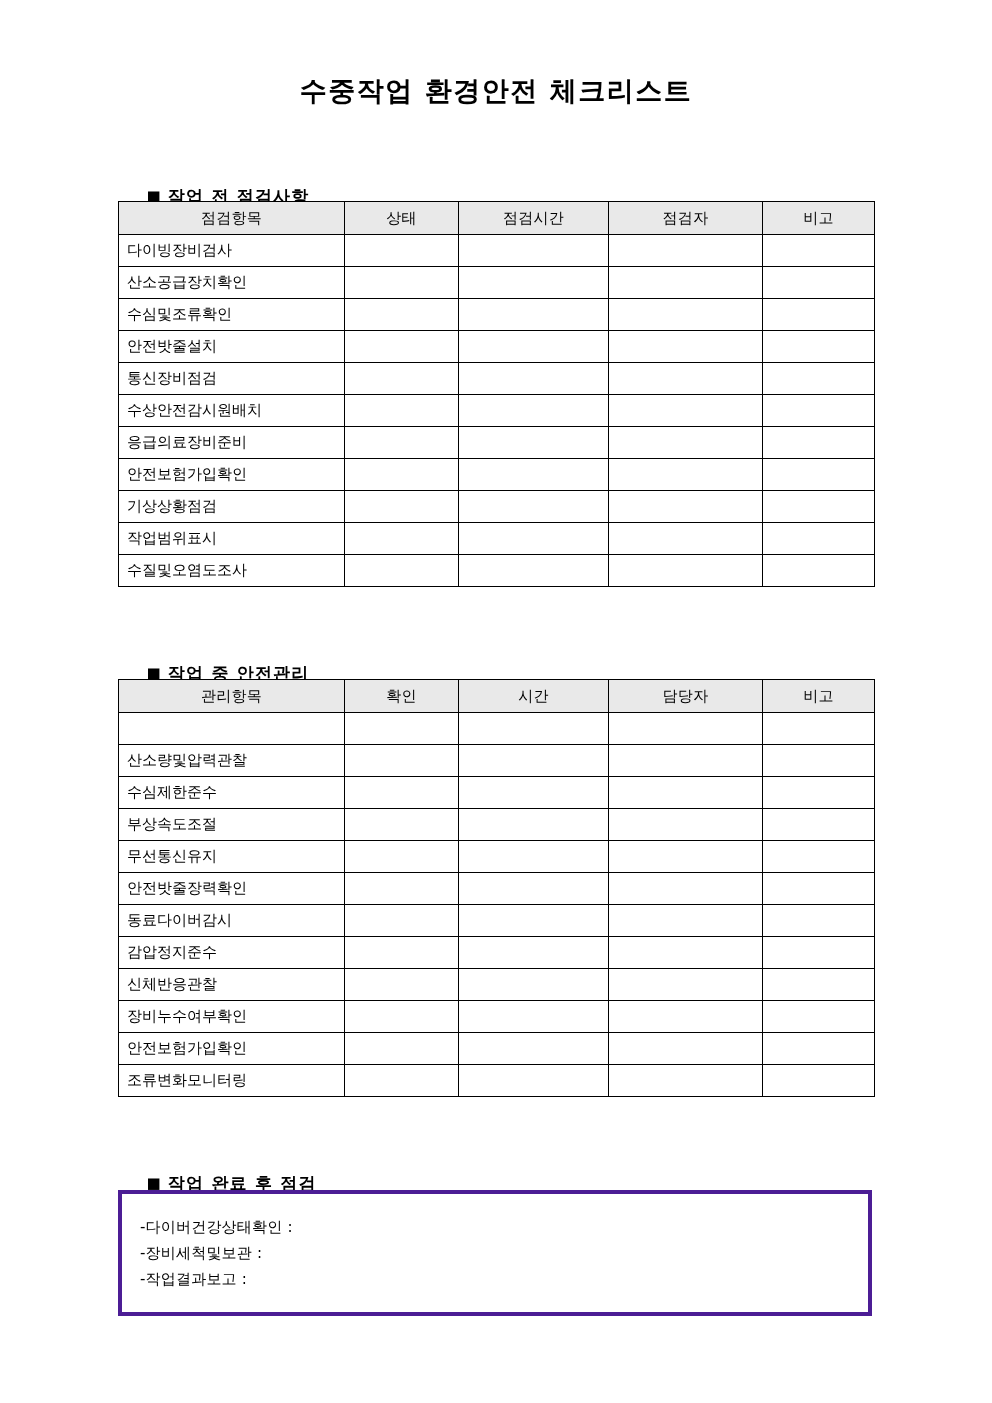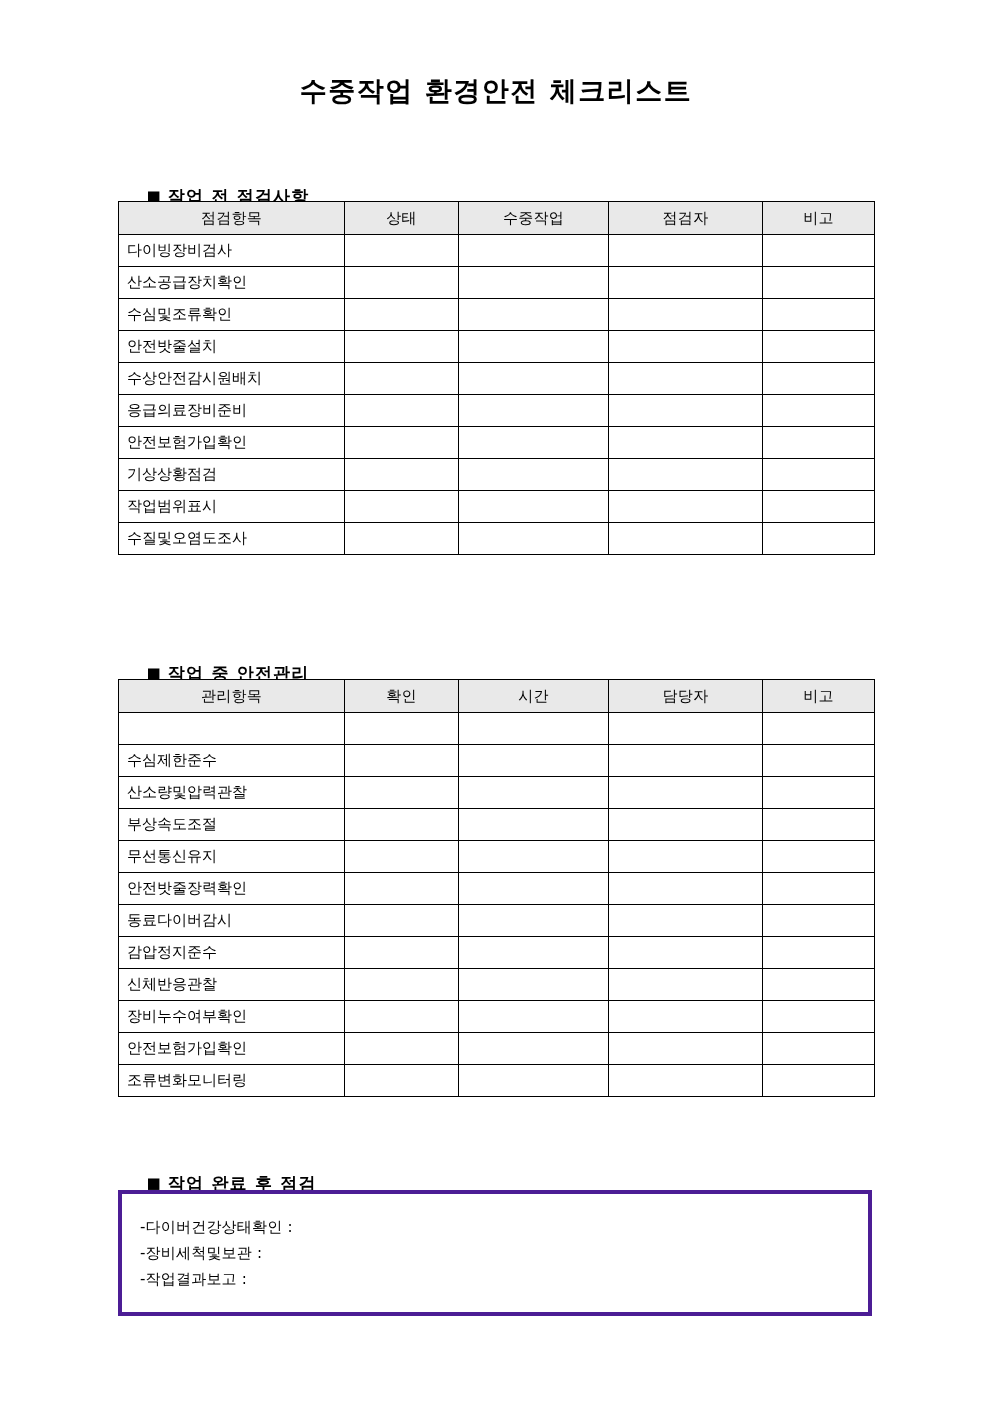--- a/index.html
+++ b/index.html
@@ -141,21 +141,21 @@
       <col class="col-item">
         <col class="col-two">
         <col class="col-three">
       <col class="col-four">
         <col class="col-five">
     </colgroup>
     <thead>
       <tr>
         <th>점검항목</th>
         <th>상태</th>
-        <th>수중작업</th>
+        <th>점검시간</th>
         <th>점검자</th>
         <th>비고</th>
       </tr>
     </thead>
     <tbody id="pre-work-body">
         <tr>
           <td>다이빙장비검사</td>
           <td class="blank-cell"></td>
           <td class="blank-cell"></td>
           <td class="blank-cell"></td>
@@ -170,20 +170,27 @@
         </tr>
         <tr>
           <td>수심및조류확인</td>
           <td class="blank-cell"></td>
           <td class="blank-cell"></td>
           <td class="blank-cell"></td>
           <td class="blank-cell"></td>
         </tr>
         <tr>
           <td>안전밧줄설치</td>
+          <td class="blank-cell"></td>
+          <td class="blank-cell"></td>
+          <td class="blank-cell"></td>
+          <td class="blank-cell"></td>
+        </tr>
+        <tr>
+          <td>통신장비점검</td>
           <td class="blank-cell"></td>
           <td class="blank-cell"></td>
           <td class="blank-cell"></td>
           <td class="blank-cell"></td>
         </tr>
         <tr>
           <td>수상안전감시원배치</td>
           <td class="blank-cell"></td>
           <td class="blank-cell"></td>
           <td class="blank-cell"></td>
@@ -250,28 +257,28 @@
     </thead>
     <tbody id="during-work-body">
         <tr>
           <td></td>
           <td class="blank-cell"></td>
           <td class="blank-cell"></td>
           <td class="blank-cell"></td>
           <td class="blank-cell"></td>
         </tr>
         <tr>
+          <td>산소량및압력관찰</td>
+          <td class="blank-cell"></td>
+          <td class="blank-cell"></td>
+          <td class="blank-cell"></td>
+          <td class="blank-cell"></td>
+        </tr>
+        <tr>
           <td>수심제한준수</td>
-          <td class="blank-cell"></td>
-          <td class="blank-cell"></td>
-          <td class="blank-cell"></td>
-          <td class="blank-cell"></td>
-        </tr>
-        <tr>
-          <td>산소량및압력관찰</td>
           <td class="blank-cell"></td>
           <td class="blank-cell"></td>
           <td class="blank-cell"></td>
           <td class="blank-cell"></td>
         </tr>
         <tr>
           <td>부상속도조절</td>
           <td class="blank-cell"></td>
           <td class="blank-cell"></td>
           <td class="blank-cell"></td>

